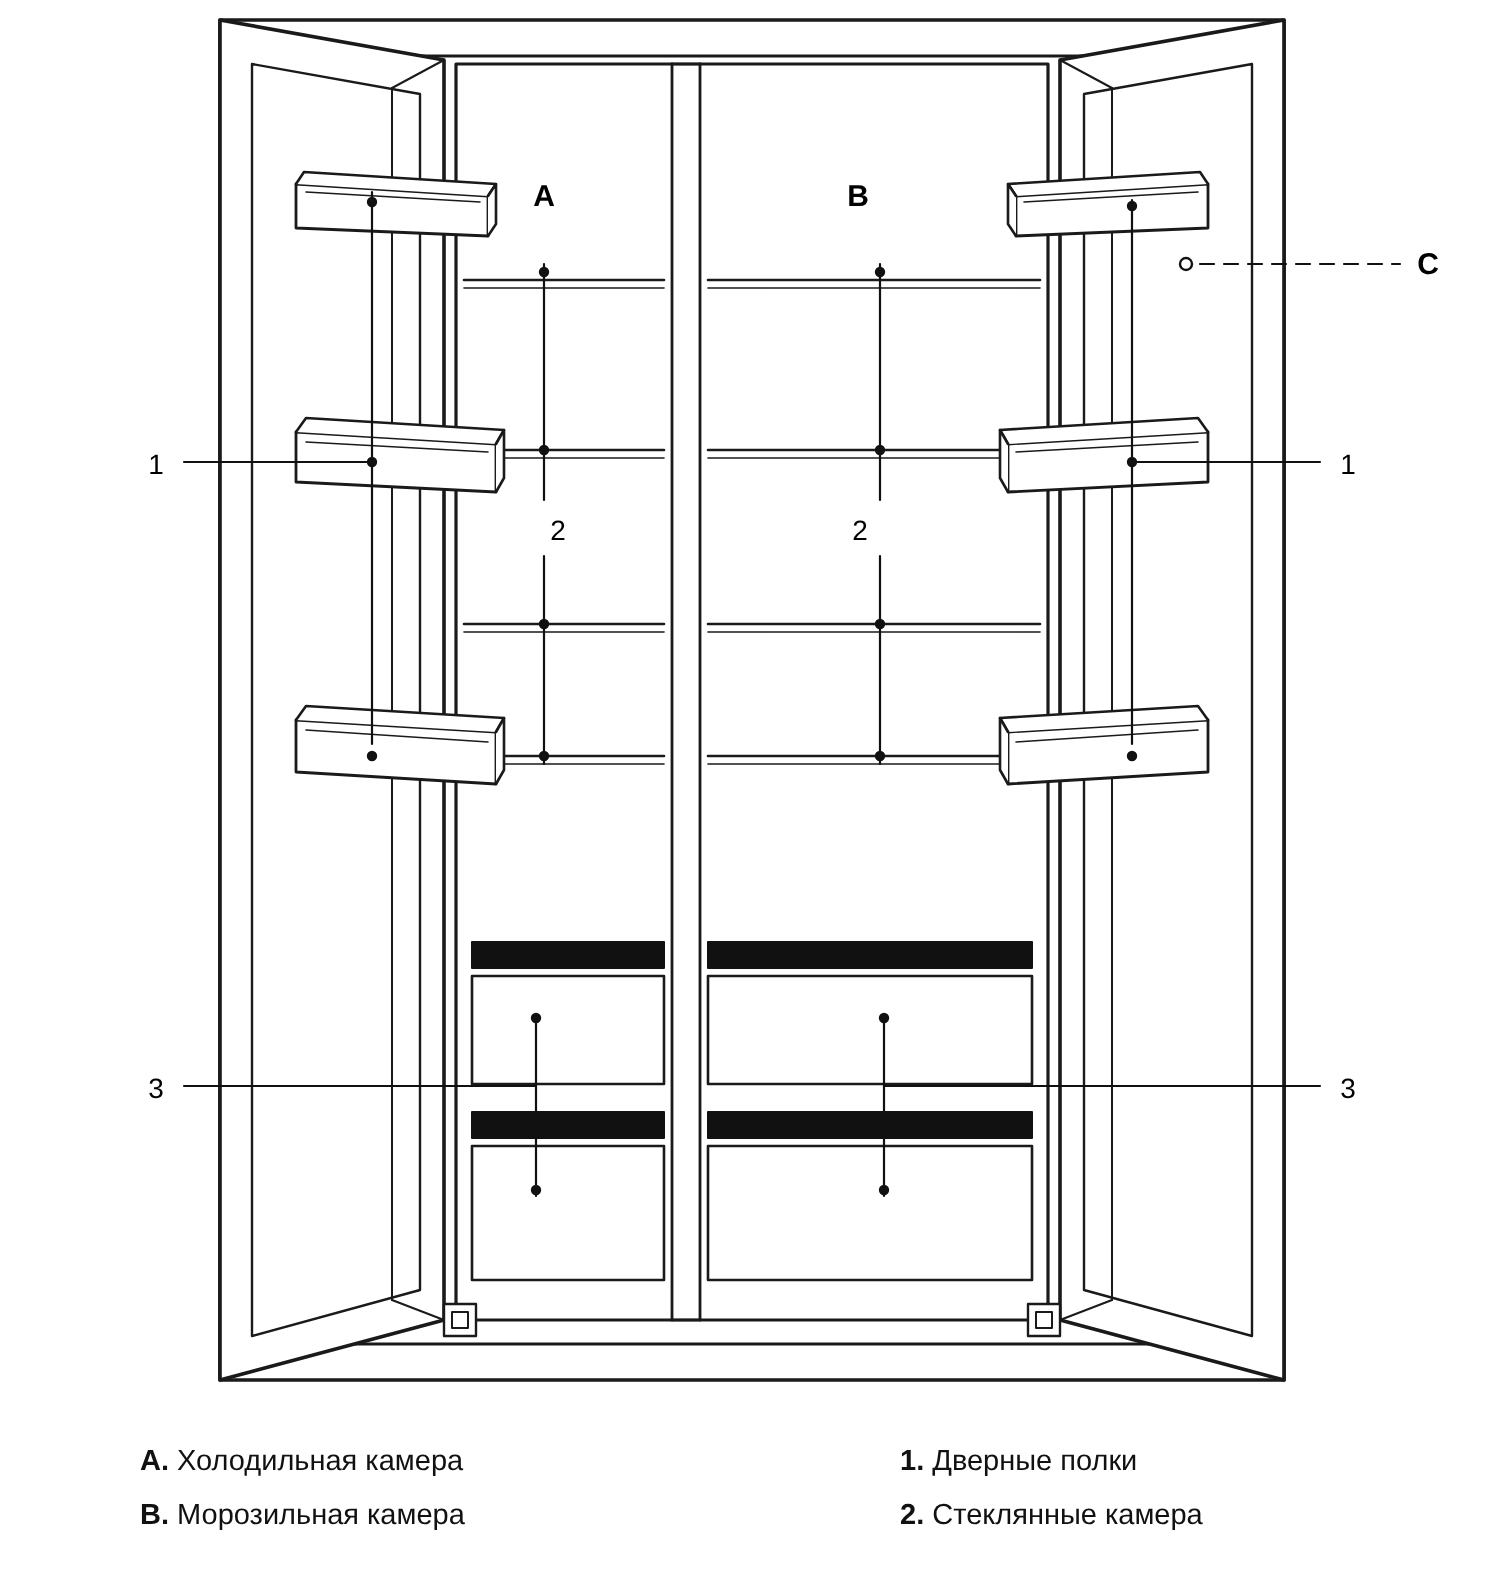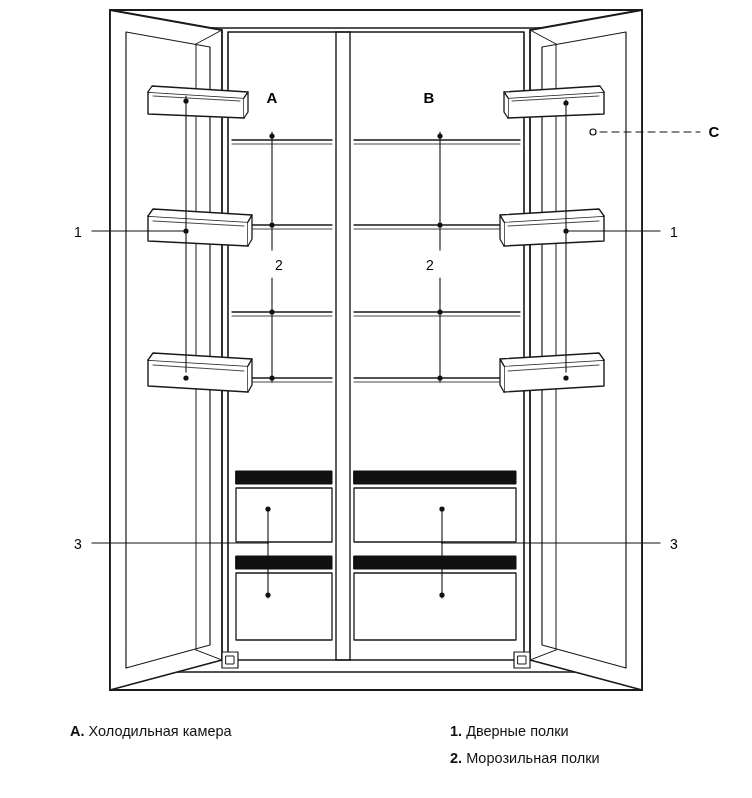--- a/index.html
+++ b/index.html
@@ -234,24 +234,28 @@
     <text class="num" x="674" y="549" text-anchor="middle">3</text>
   </svg>
 </div>
 
 <div id="legend">
   <div class="legend-col left">
     <div class="legend-row">
       <span class="legend-key">A.</span>
       <span class="legend-text">Холодильная камера</span>
     </div>
+    <div class="legend-row">
+      <span class="legend-key">B.</span>
+      <span class="legend-text">Морозильная камера</span>
+    </div>
   </div>
   <div class="legend-col right">
     <div class="legend-row">
       <span class="legend-key">1.</span>
       <span class="legend-text">Дверные полки</span>
     </div>
     <div class="legend-row">
       <span class="legend-key">2.</span>
-      <span class="legend-text">Морозильная полки</span>
+      <span class="legend-text">Стеклянные камера</span>
     </div>
   </div>
 </div>
 
 </body></html>

